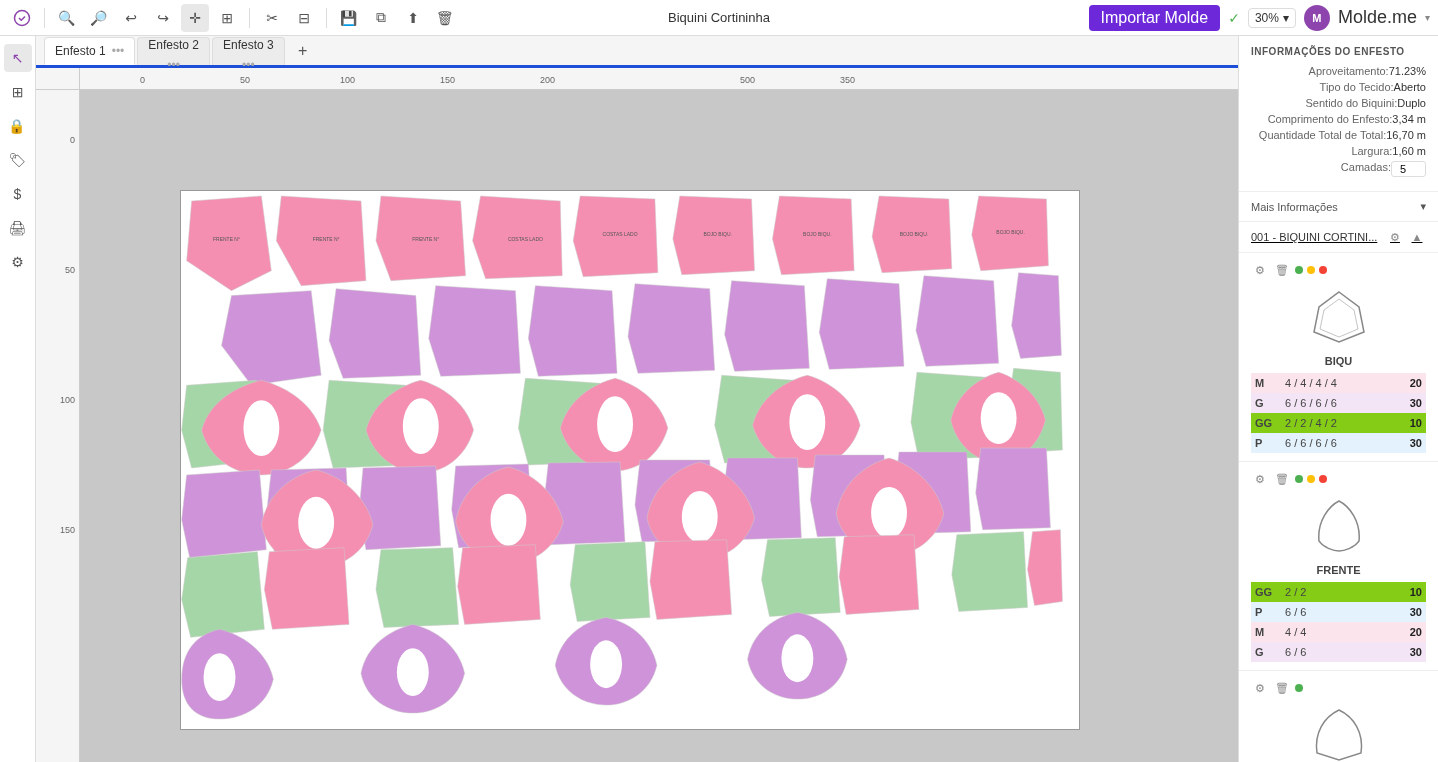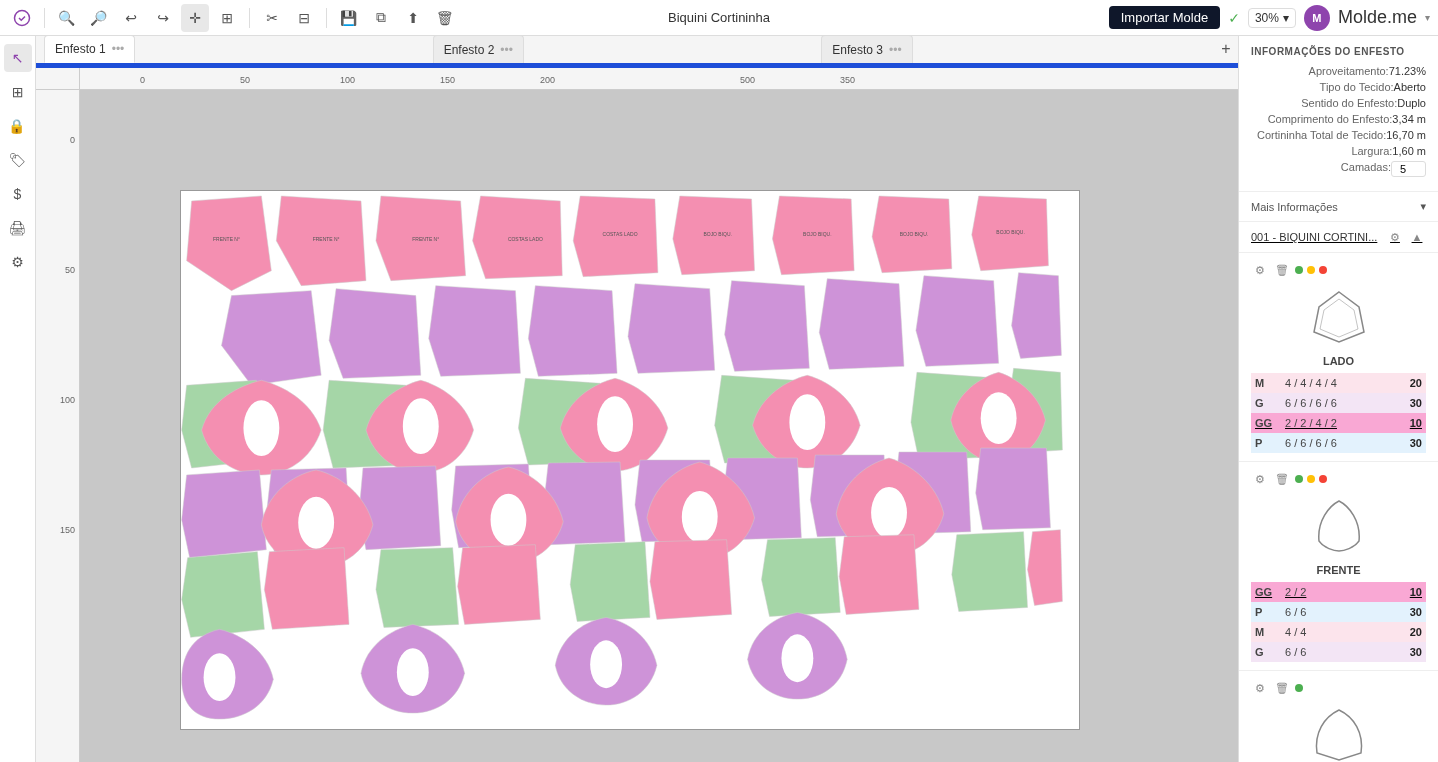--- a/index.html
+++ b/index.html
@@ -34,26 +34,26 @@
       color: #333;
       font-weight: 500;
     }
     .toolbar-right {
       margin-left: auto;
       display: flex;
       align-items: center;
       gap: 8px;
     }
     .btn-import {
-      background: #0f172a;
+      background: #6d28d9;
       color: #fff;
       border: none;
       border-radius: 4px;
       padding: 4px 12px;
-      font-size: 13px;
+      font-size: 16px;
       cursor: pointer;
       white-space: nowrap;
     }
     .zoom-control {
       display: flex;
       align-items: center;
       gap: 4px;
       border: 1px solid #ddd;
       border-radius: 4px;
       padding: 2px 6px;
@@ -109,47 +109,46 @@
       flex-direction: column;
       background: #e8e8e8;
       overflow: hidden;
       position: relative;
     }
 
     
     .tabs-bar {
       height: 32px;
       background: #f5f5f5;
-      border-bottom: 5px solid #1d4ed8;
+      border-bottom: 3px solid #1d4ed8;
       display: flex;
       align-items: flex-end;
       padding-left: 8px;
       gap: 2px;
-      justify-content: space-between;
     }
     .tab {
       height: 28px;
       padding: 0 10px;
       display: flex;
       align-items: center;
       gap: 6px;
       border: 1px solid #ddd;
       border-bottom: none;
       border-radius: 4px 4px 0 0;
       background: #fff;
       cursor: pointer;
       font-size: 12px;
       color: #333;
     }
     .tab.active {
       background: #fff;
       border-bottom: 1px solid #fff;
       font-weight: 500;
     }
-    .tab:not(.active) { background: #ececec; }
+    .tab:not(.active) { background: #ececec; flex-direction: column; }
     .tab-dots { color: #aaa; cursor: pointer; }
     .tab-add {
       width: 24px; height: 24px;
       display: flex; align-items: center; justify-content: center;
       background: none;
       border: none;
       cursor: pointer;
       color: #555;
       font-size: 16px;
       margin-left: 4px;
@@ -343,21 +342,21 @@
       width: 100%;
       border-collapse: collapse;
       font-size: 11px;
     }
     .size-table tr { height: 20px; }
     .size-table td { padding: 2px 4px; color: #444; }
     .size-table td:first-child { font-weight: 600; width: 30px; }
     .size-table td.count { text-align: right; font-weight: 700; color: #222; }
     .size-row-m { background: #fce4ec; }
     .size-row-g { background: #f3e5f5; }
-    .size-row-gg { background: #f9a8d4; text-decoration: underline; }
+    .size-row-gg { background: #84cc16; }
     .size-row-p { background: #e3f2fd; }
 
     
     .camadas-input {
       border: 1px solid #ddd;
       border-radius: 3px;
       padding: 1px 4px;
       width: 35px;
       text-align: right;
       font-size: 11px;
@@ -576,29 +575,29 @@
 
       <div class="info-row">
         <span class="info-label">Aproveitamento:</span>
         <span class="info-value">71.23%</span>
       </div>
       <div class="info-row">
         <span class="info-label">Tipo do Tecido:</span>
         <span class="info-value">Aberto</span>
       </div>
       <div class="info-row">
-        <span class="info-label">Sentido do Enfesto:</span>
+        <span class="info-label">Sentido do Biquini:</span>
         <span class="info-value">Duplo</span>
       </div>
       <div class="info-row">
         <span class="info-label">Comprimento do Enfesto:</span>
         <span class="info-value">3,34 m</span>
       </div>
       <div class="info-row">
-        <span class="info-label">Cortininha Total de Tecido:</span>
+        <span class="info-label">Quantidade Total de Total:</span>
         <span class="info-value">16,70 m</span>
       </div>
       <div class="info-row">
         <span class="info-label">Largura:</span>
         <span class="info-value">1,60 m</span>
       </div>
       <div class="info-row">
         <span class="info-label">Camadas:</span>
         <input class="camadas-input" type="number" value="5" style="">
       </div>
@@ -626,21 +625,21 @@
         <span class="status-dot dot-red"></span>
       </div>
 
       <div class="piece-shape">
         <svg width="60" height="60" viewBox="0 0 60 60">
           <polygon points="30,5 50,20 55,45 30,55 5,45 10,20" fill="none" stroke="#888" stroke-width="1.5"></polygon>
           <polygon points="30,12 45,23 49,42 30,50 11,42 15,23" fill="none" stroke="#888" stroke-width="0.5"></polygon>
         </svg>
       </div>
 
-      <div class="piece-label">LADO</div>
+      <div class="piece-label">BIQU</div>
 
       <table class="size-table">
         <tbody>
             <tr class="size-row-m">
           <td>M</td>
           <td>4 / 4 / 4 / 4</td>
           <td class="count">20</td>
         </tr>
         <tr class="size-row-g">
           <td>G</td>

